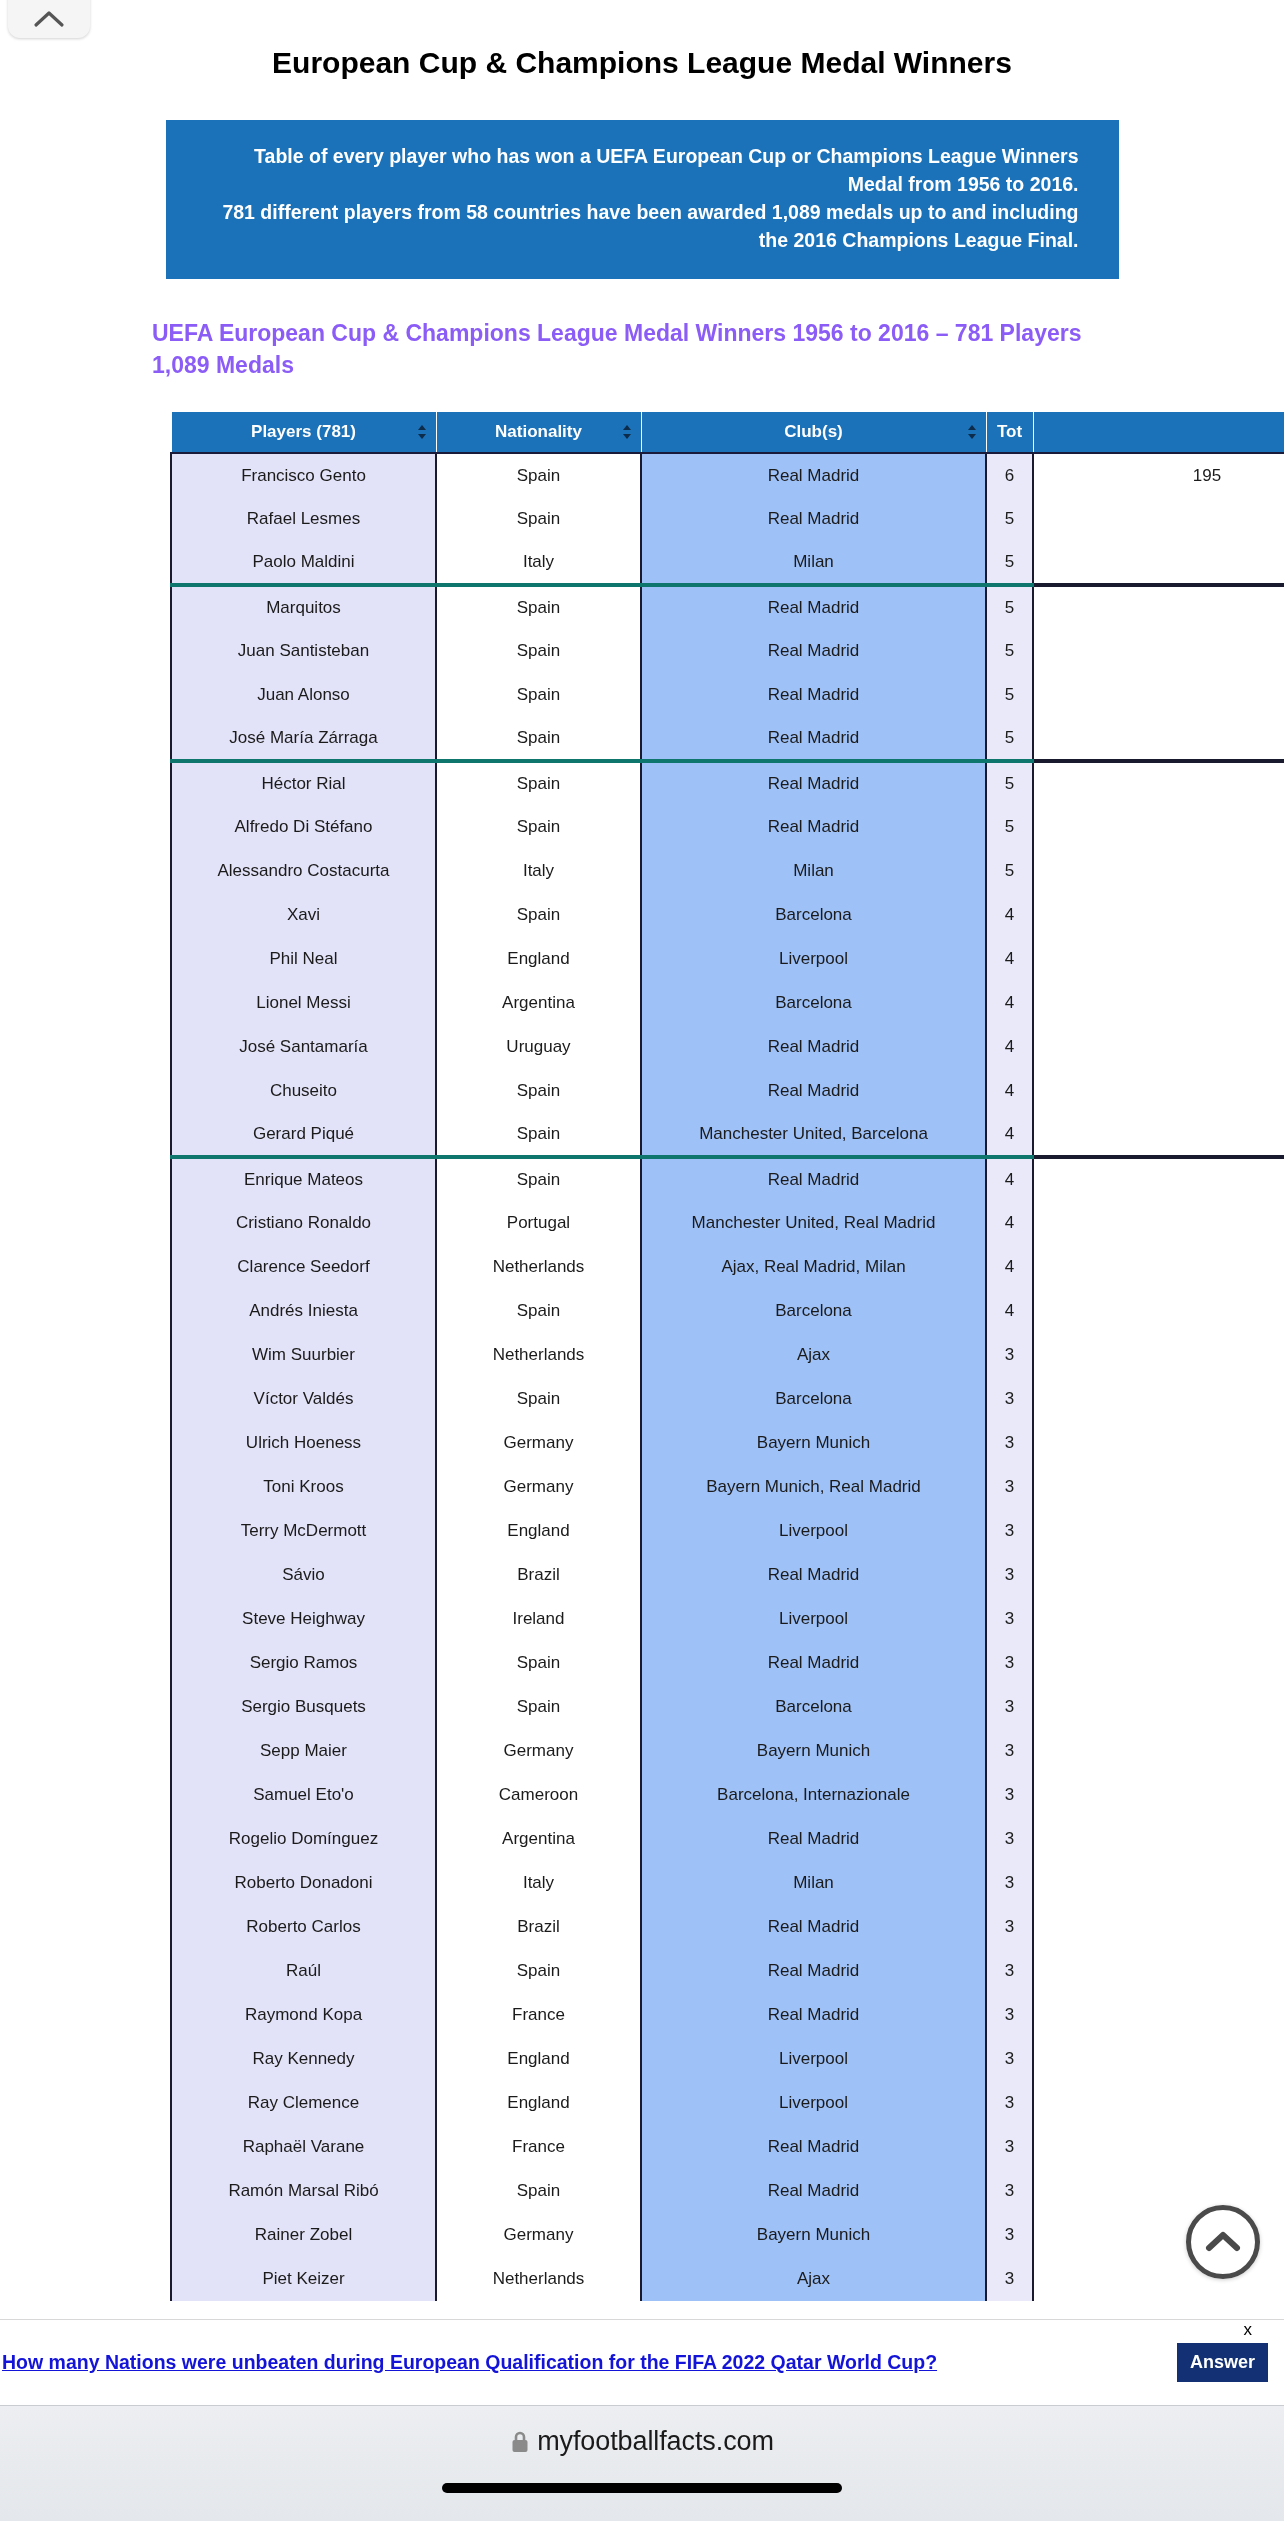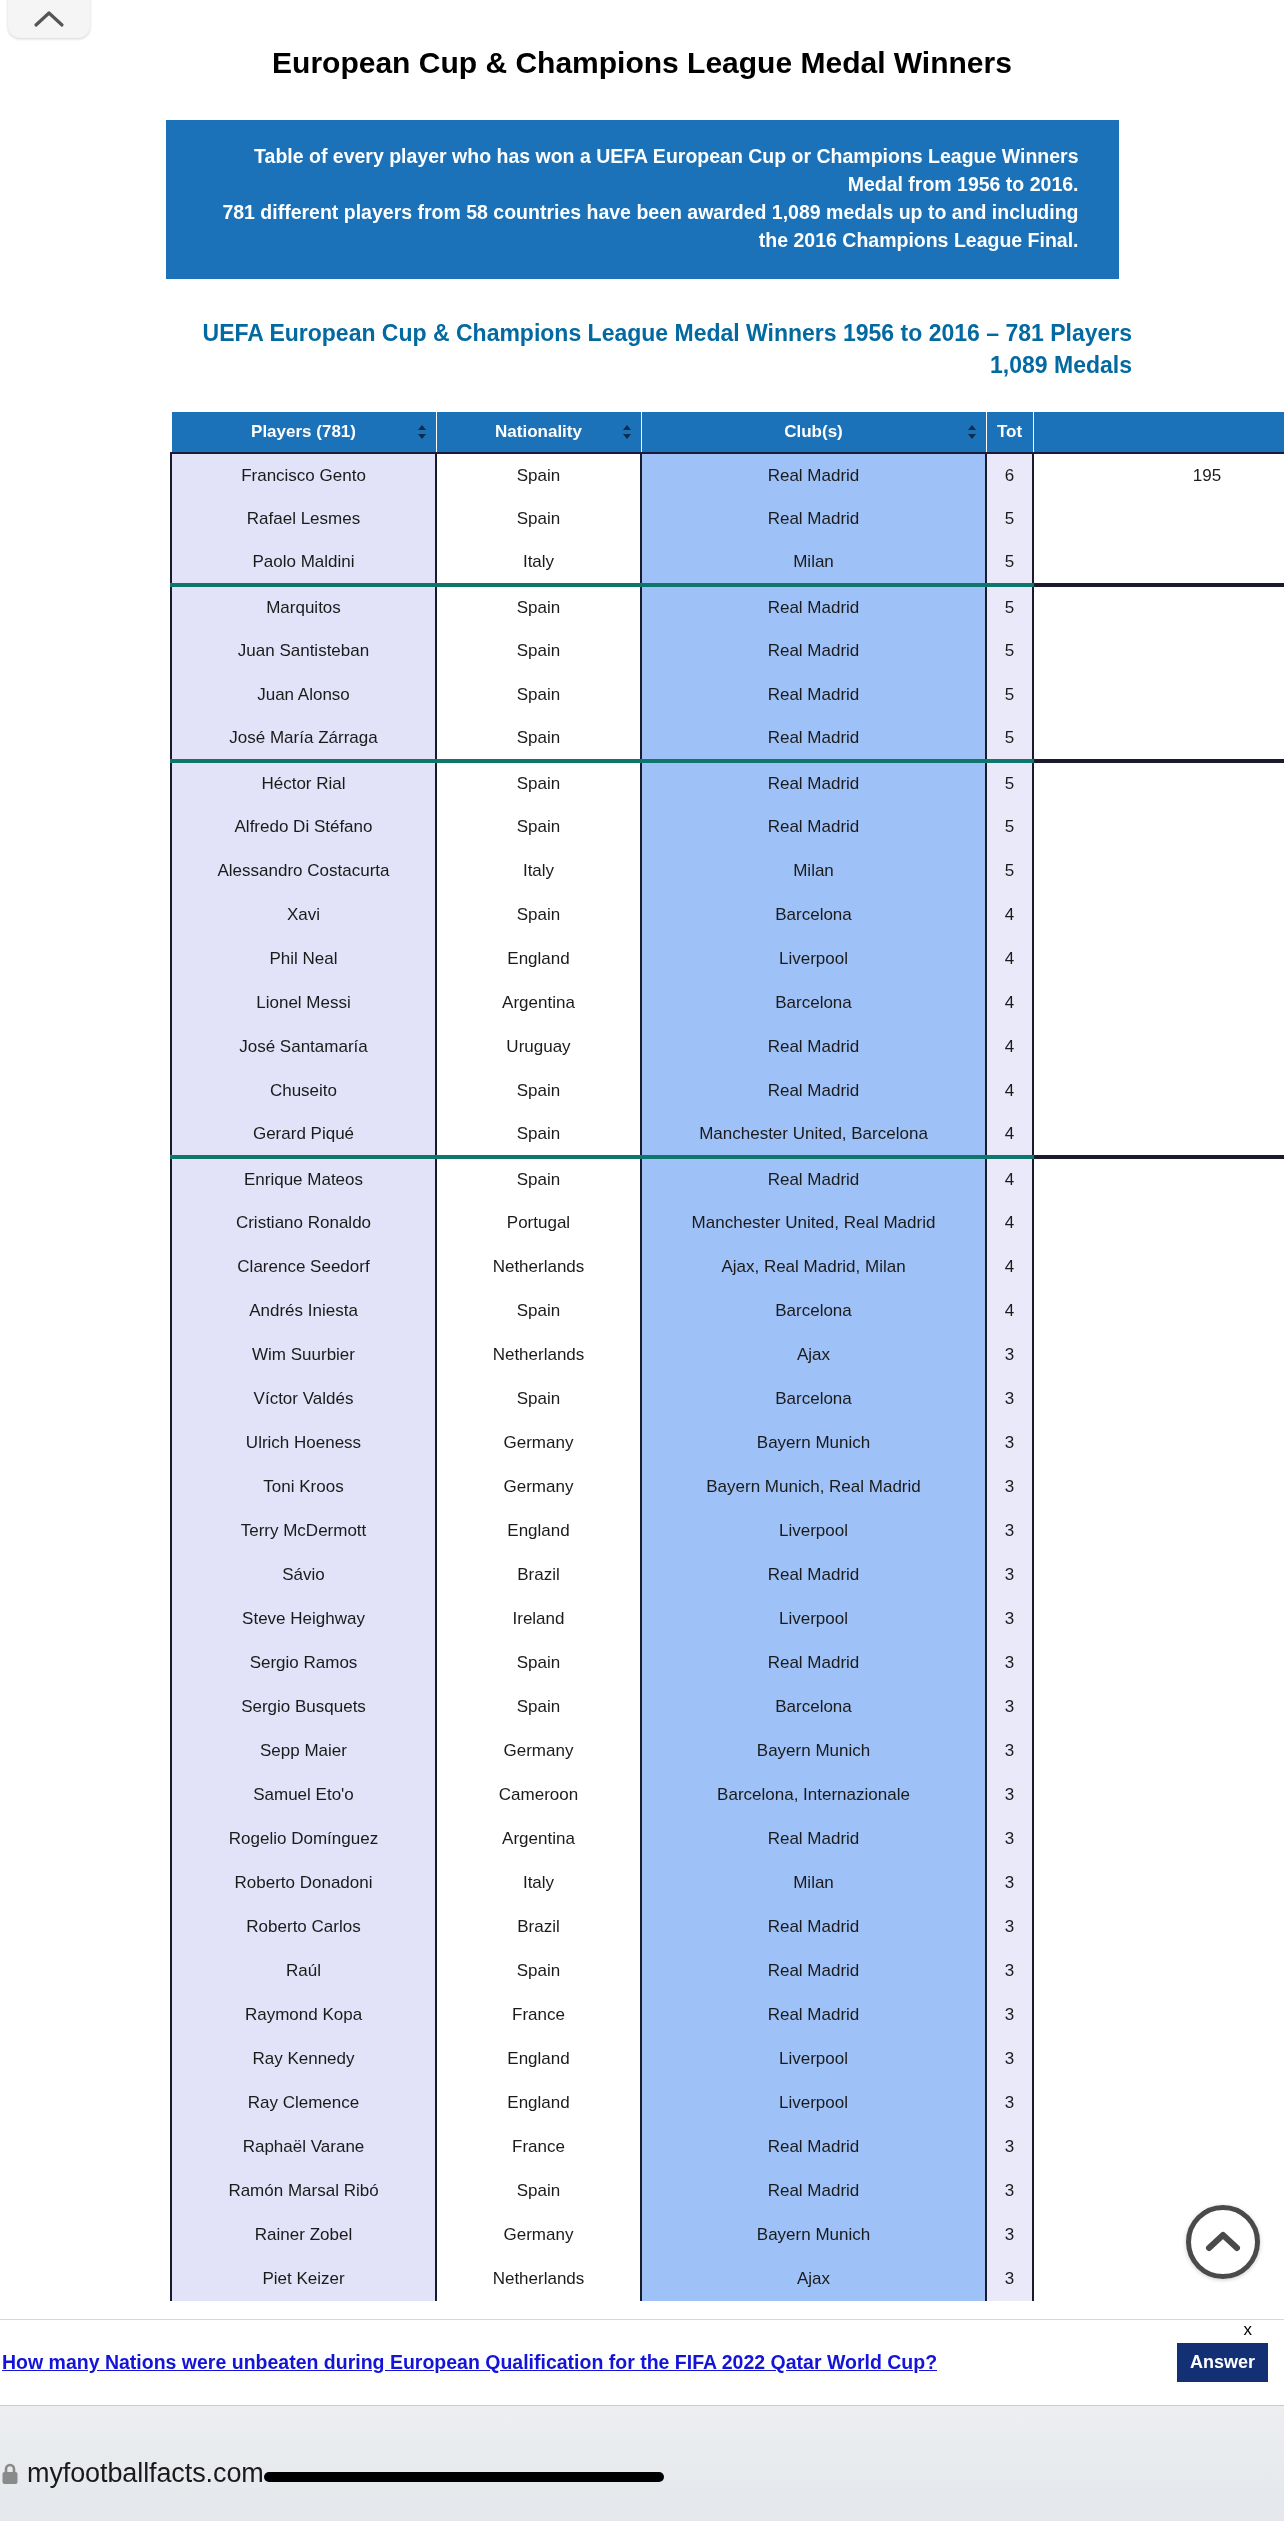--- a/index.html
+++ b/index.html
@@ -56,24 +56,24 @@
     color: #ffffff;
     text-align: right;
     font-size: 19.5px;
     font-weight: bold;
     line-height: 1.45;
     padding: 22px 40px 24px 40px;
   }
   .info-box p { margin: 0; }
 
   h2.subtitle {
-    text-align: right;
+    text-align: left;
     font-size: 23px;
     font-weight: bold;
-    color: #0369a1;
+    color: #8b5cf6;
     margin: 38px auto 0 auto;
     width: 980px;
     line-height: 1.4;
   }
 
   
   .table-wrap {
     margin: 30px 0 0 170px;
     width: 1114px;
     overflow: hidden;
@@ -181,21 +181,21 @@
     line-height: 1;
   }
 
   
   .browser-footer {
     position: absolute;
     left: 0; bottom: 0;
     width: 1284px; height: 116px;
     background: linear-gradient(#eceef1, #e4e7eb);
     border-top: 1px solid #c9ccd1;
-    display: flex; flex-direction: row;
+    display: flex; flex-direction: column;
     align-items: center;
   }
   .url-row {
     display: flex; align-items: center;
     gap: 7px;
     margin-top: 20px;
   }
   .url-text {
     font-size: 27px;
     color: #1a1a1a;

